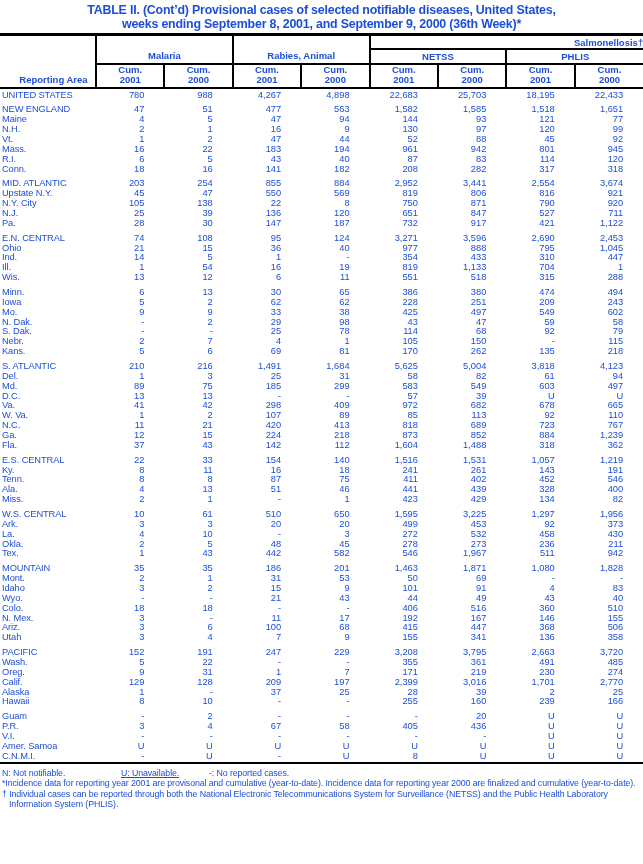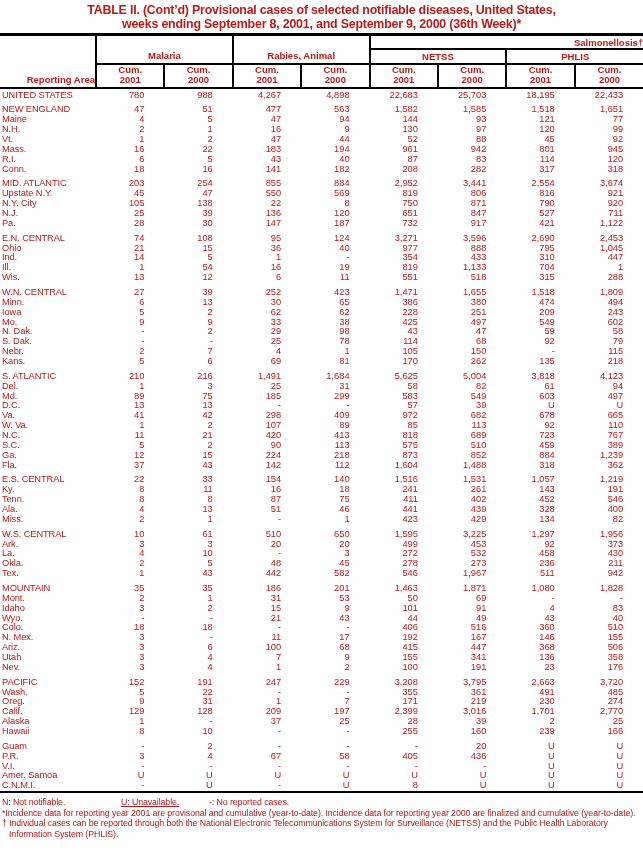--- a/index.html
+++ b/index.html
@@ -2,21 +2,21 @@
 <html><head>
 <meta charset="utf-8">
 <style>
   * { margin: 0; padding: 0; box-sizing: border-box; }
   html, body { background: #fff; }
   .page {
     position: relative;
     width: 643px;
     height: 864px;
     background: #fff;
-    color: #b91c1c;
+    color: #1d4ed8;
     font-family: "Liberation Sans", "DejaVu Sans", sans-serif;
     overflow: hidden;
   }
   .title {
     padding-top: 3px;
     text-align: center;
     font-weight: bold;
     font-size: 12.4px;
     line-height: 14.2px;
     letter-spacing: -0.2px;
@@ -32,21 +32,21 @@
   col.c0 { width: 96px; }
   col.cn { width: 68.4px; }
   thead th { font-weight: bold; vertical-align: middle; padding: 0; }
   tr.hA th { height: 14px; font-size: 9.5px; }
   tr.hB th { height: 15px; font-size: 9.5px; }
   tr.hC th { height: 23px; font-size: 9.5px; line-height: 9.8px; vertical-align: bottom; padding-bottom: 2px; }
   th.salmo { border-bottom: 2px solid #000; text-align: right; }
   th.grp { border-bottom: 2px solid #000; text-align: center; }
   .bR  { border-right: 2px solid #000; margin-left: 19px; }
   .bRt { border-right: 2px solid #000; }
-  th.ra { text-align: right; padding-left: 12px; padding-bottom: 3px; vertical-align: bottom; }
+  th.ra { text-align: center; padding-left: 12px; padding-bottom: 3px; vertical-align: bottom; }
   th.cum { text-align: center; }
   tr.hC th { border-bottom: 2.5px solid #000; }
   tbody td {
     font-size: 9.3px;
     line-height: 9.85px;
     height: 9.85px;
     padding: 0;
     white-space: nowrap;
     overflow: visible;
   }
@@ -318,31 +318,20 @@
           <td class="num">11</td>
           <td class="num">551</td>
           <td class="num">518</td>
           <td class="num">315</td>
           <td class="num">288</td>
         </tr>
         <tr class="gap">
           <td colspan="9"></td>
         </tr>
         <tr>
-          <td class="area">W.N. CENTRAL</td>
-          <td class="num">27</td>
-          <td class="num">39</td>
-          <td class="num">252</td>
-          <td class="num">423</td>
-          <td class="num">1,471</td>
-          <td class="num">1,655</td>
-          <td class="num">1,518</td>
-          <td class="num">1,809</td>
-        </tr>
-        <tr>
           <td class="area">Minn.</td>
           <td class="num">6</td>
           <td class="num">13</td>
           <td class="num">30</td>
           <td class="num">65</td>
           <td class="num">386</td>
           <td class="num">380</td>
           <td class="num">474</td>
           <td class="num">494</td>
         </tr>
@@ -486,31 +475,20 @@
           <td class="num">11</td>
           <td class="num">21</td>
           <td class="num">420</td>
           <td class="num">413</td>
           <td class="num">818</td>
           <td class="num">689</td>
           <td class="num">723</td>
           <td class="num">767</td>
         </tr>
         <tr>
-          <td class="area">S.C.</td>
-          <td class="num">5</td>
-          <td class="num">2</td>
-          <td class="num">90</td>
-          <td class="num">113</td>
-          <td class="num">575</td>
-          <td class="num">510</td>
-          <td class="num">459</td>
-          <td class="num">389</td>
-        </tr>
-        <tr>
           <td class="area">Ga.</td>
           <td class="num">12</td>
           <td class="num">15</td>
           <td class="num">224</td>
           <td class="num">218</td>
           <td class="num">873</td>
           <td class="num">852</td>
           <td class="num">884</td>
           <td class="num">1,239</td>
         </tr>
@@ -724,31 +702,20 @@
         <tr>
           <td class="area">Utah</td>
           <td class="num">3</td>
           <td class="num">4</td>
           <td class="num">7</td>
           <td class="num">9</td>
           <td class="num">155</td>
           <td class="num">341</td>
           <td class="num">136</td>
           <td class="num">358</td>
-        </tr>
-        <tr>
-          <td class="area">Nev.</td>
-          <td class="num">3</td>
-          <td class="num">4</td>
-          <td class="num">1</td>
-          <td class="num">2</td>
-          <td class="num">100</td>
-          <td class="num">191</td>
-          <td class="num">23</td>
-          <td class="num">176</td>
         </tr>
         <tr class="gap">
           <td colspan="9"></td>
         </tr>
         <tr>
           <td class="area">PACIFIC</td>
           <td class="num">152</td>
           <td class="num">191</td>
           <td class="num">247</td>
           <td class="num">229</td>

